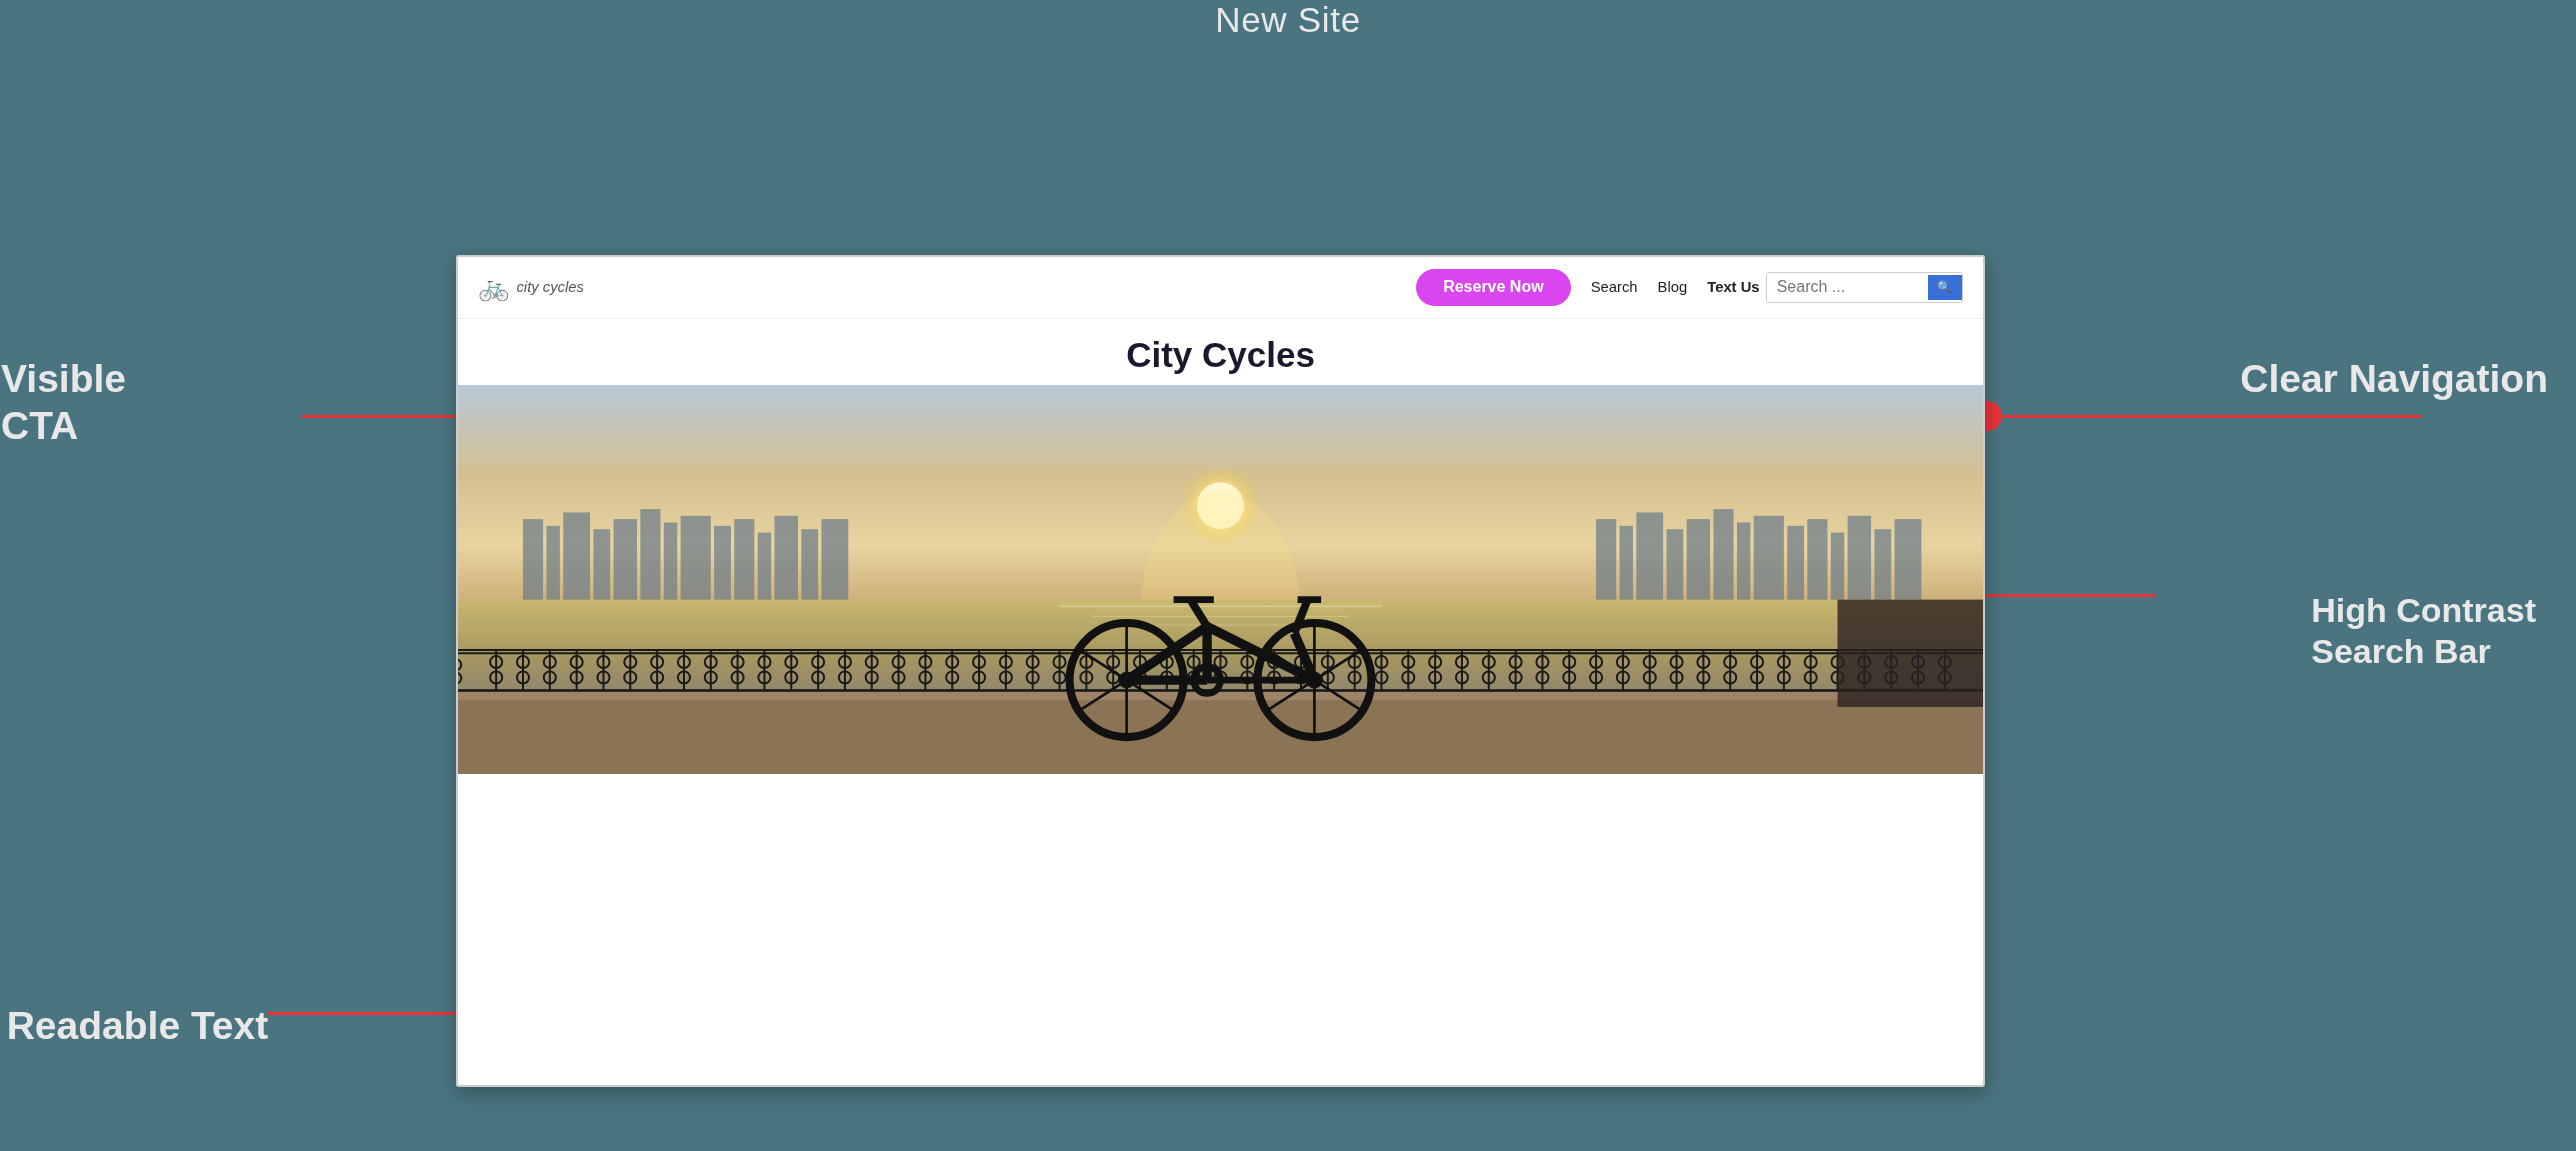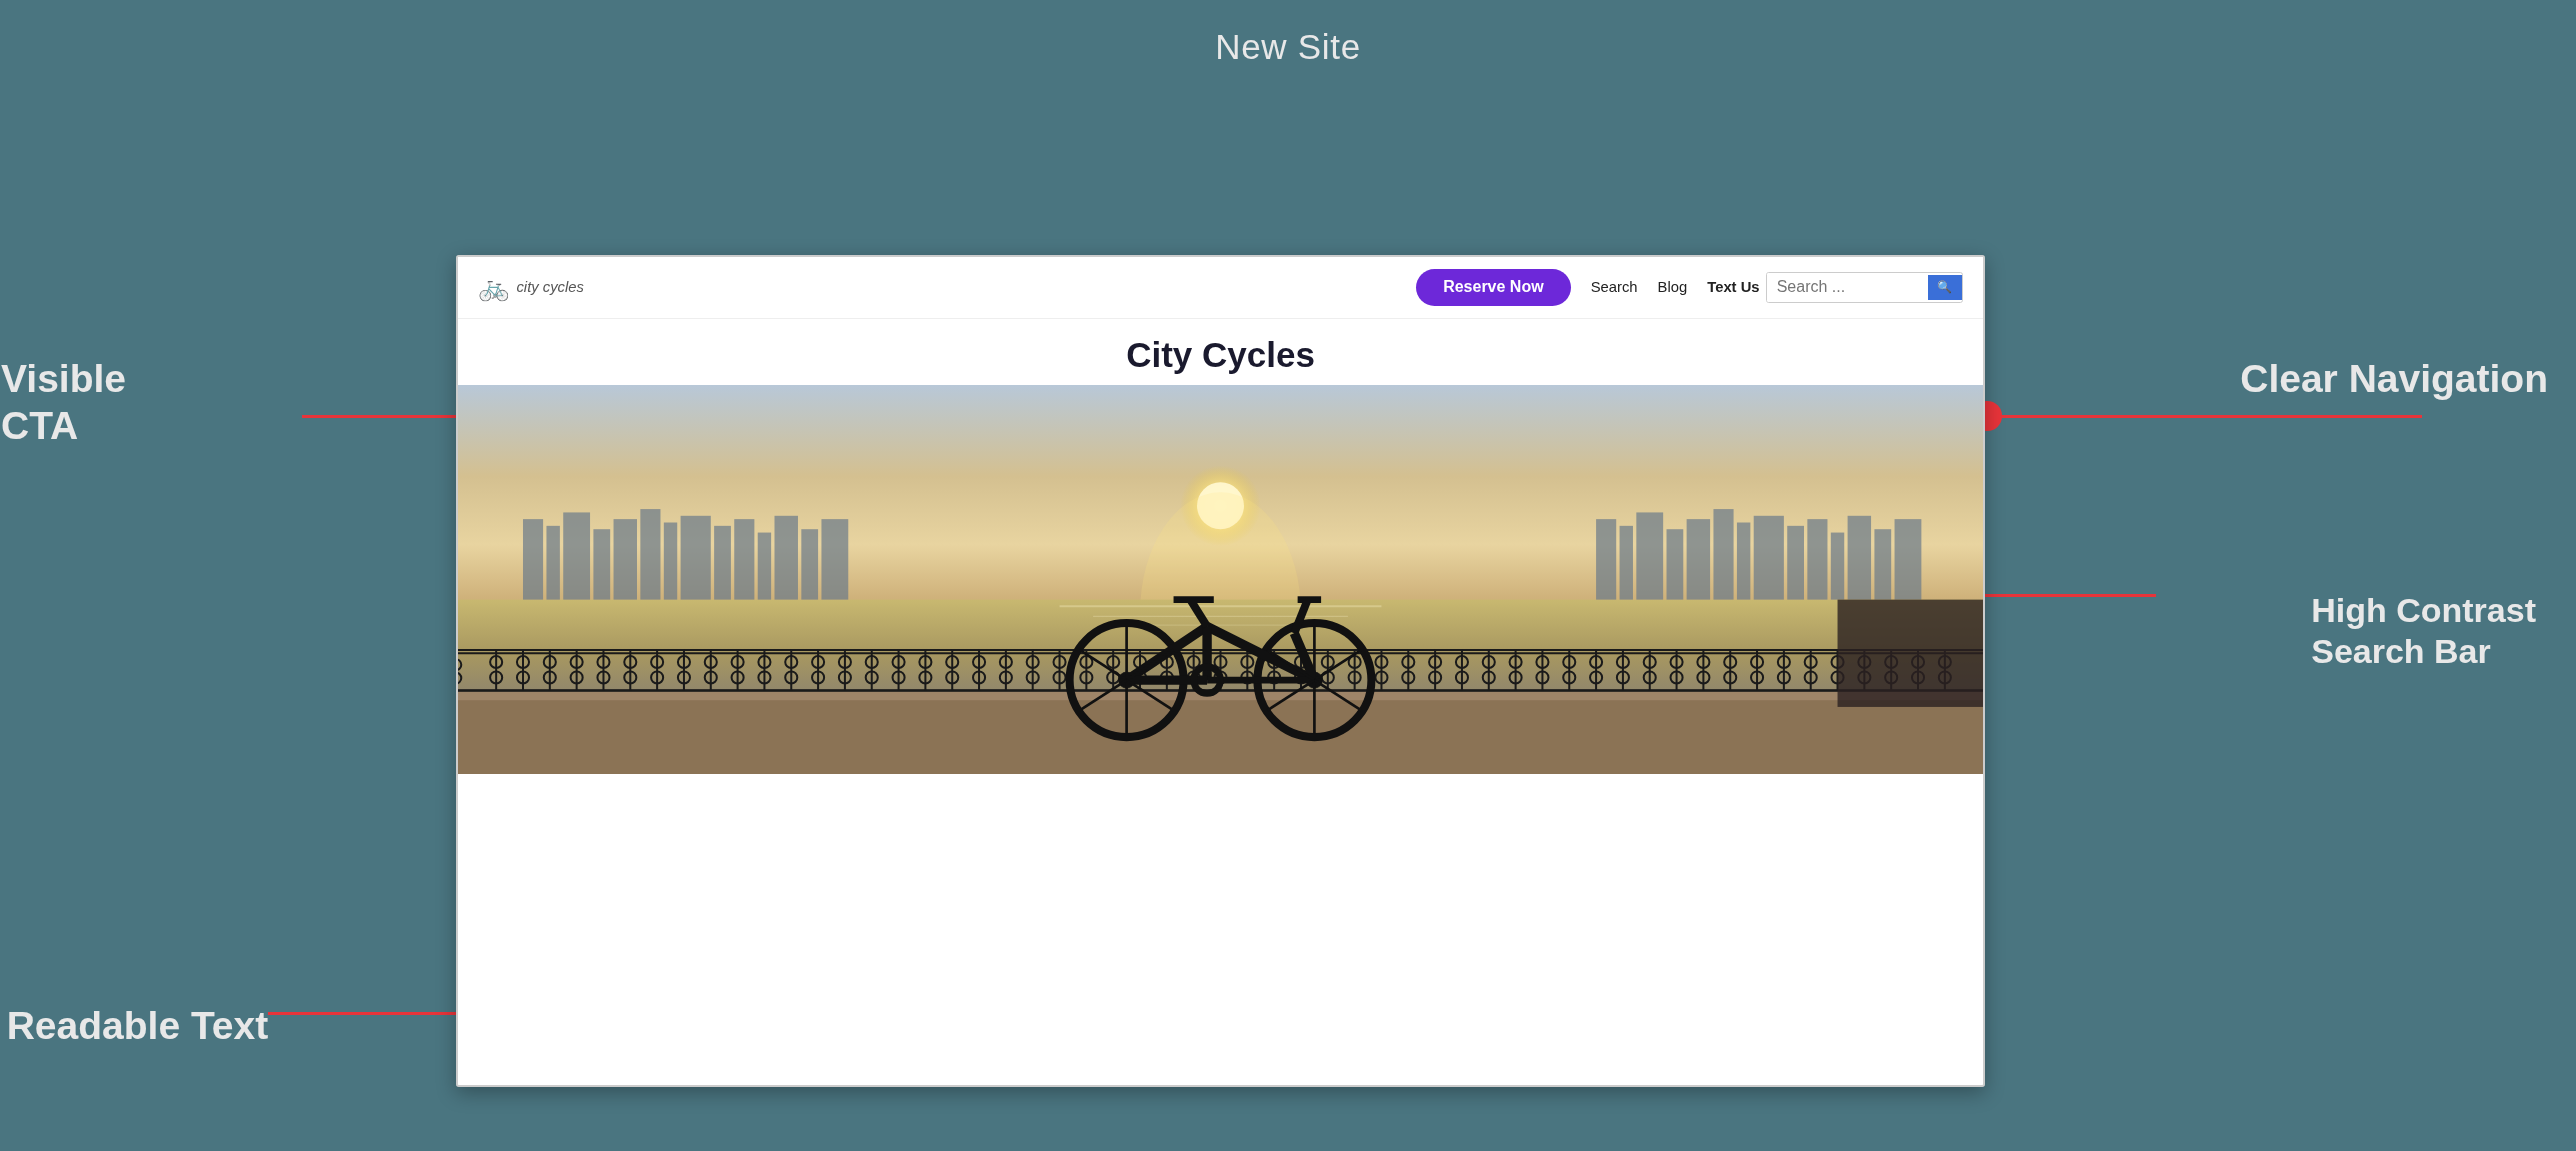--- a/index.html
+++ b/index.html
@@ -12,21 +12,20 @@
       position: relative;
       overflow: hidden;
     }
 
     
     .page-title {
       text-align: center;
       color: #e8e8e8;
       font-size: 35px;
       font-weight: 400;
-      padding-top: 27px;
       letter-spacing: 0.7px;
     }
 
     
     .annotation {
       position: absolute;
       color: #e8e8e8;
       font-size: 39px;
       font-weight: 700;
       line-height: 1.2;
@@ -86,21 +85,21 @@
       color: #222;
     }
 
     .logo-text {
       font-size: 14.8px;
       color: #555;
       font-style: italic;
     }
 
     .cta-button {
-      background-color: #6d28d9;
+      background-color: #d946ef;
       color: #fff;
       border: none;
       border-radius: 20px;
       padding: 9.4px 27px;
       font-size: 16px;
       font-weight: 700;
       cursor: pointer;
       white-space: nowrap;
     }
 

